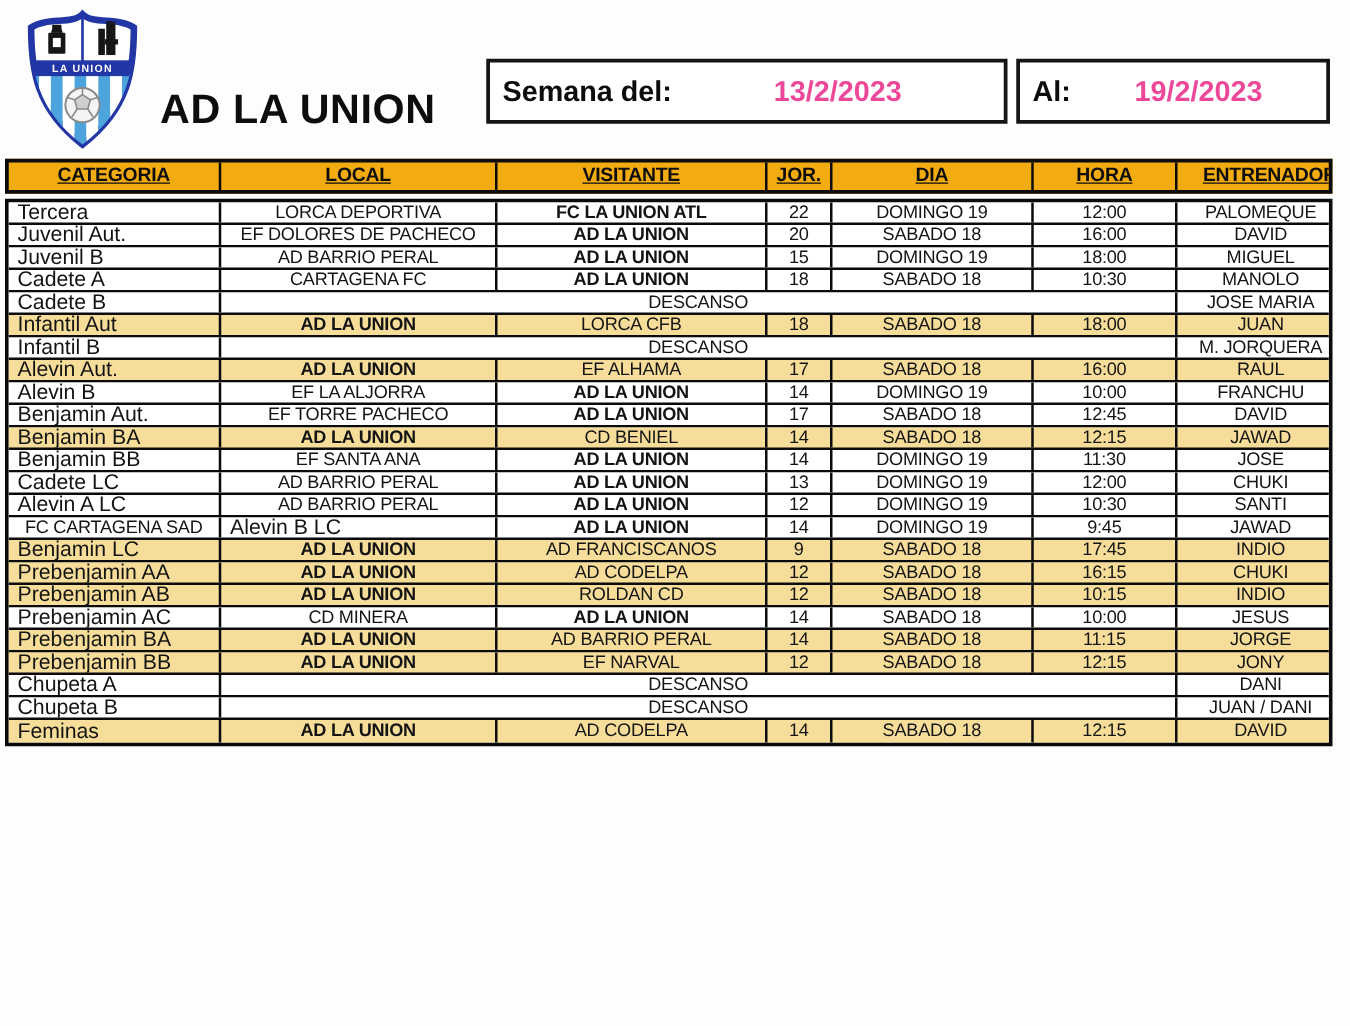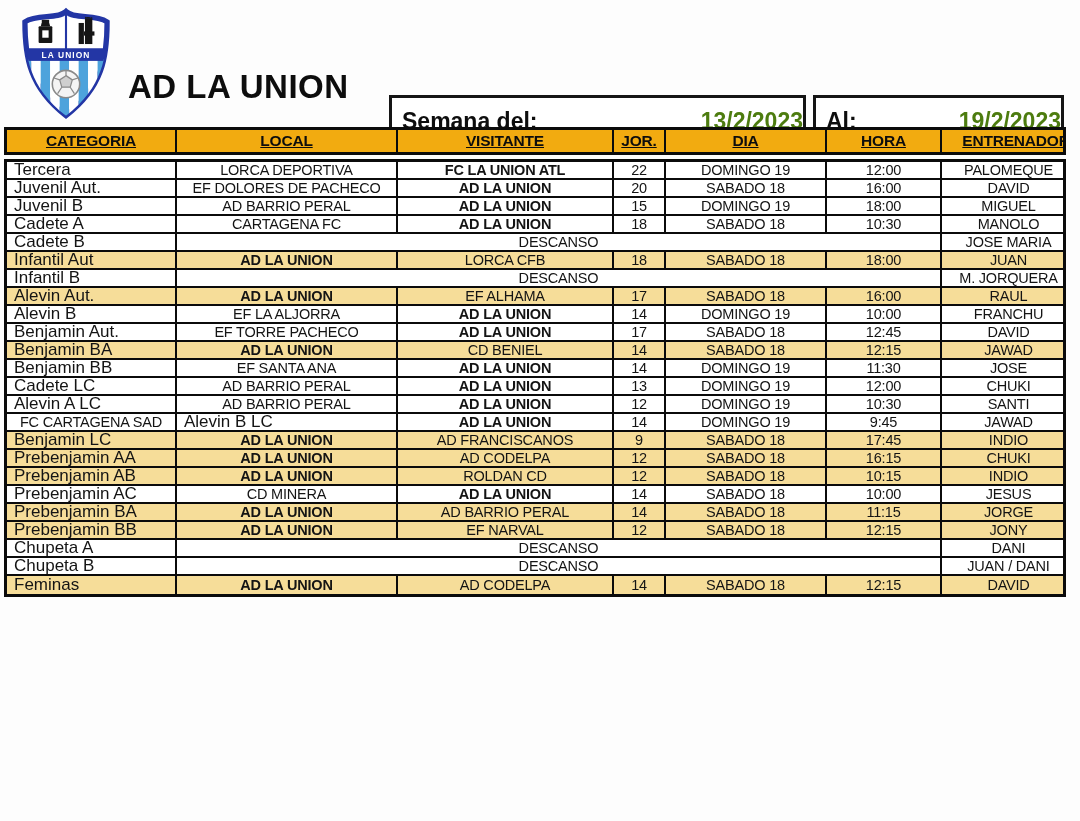--- a/index.html
+++ b/index.html
@@ -2,25 +2,25 @@
 <html><head>
 <meta charset="utf-8">
 <style>
   * { margin:0; padding:0; box-sizing:border-box; }
   html,body { width:1080px; height:821px; background:#fdfdfd; font-family:"Liberation Sans", sans-serif; color:#141414; overflow:hidden; }
   #stage { position:relative; width:1080px; height:821px; background:#fdfdfd; }
 
   
   #crest { position:absolute; left:12px; top:4px; width:108px; height:118px; }
   #club-title { position:absolute; left:128px; top:68px; width:250px; font-size:33px; font-weight:700; letter-spacing:0.5px; color:#0d0d0d; }
-  .week-box { position:absolute; top:47px; height:52px; border:3px solid #151515; background:#fff; display:flex; align-items:center;margin-top:48px; }
+  .week-box { position:absolute; top:47px; height:52px; border:3px solid #151515; background:#fff; display:flex; align-items:center; }
   #week-box-from { left:389px; width:417px; }
   #week-box-to { left:813px; width:251px; }
   .week-label { font-size:23px; font-weight:700; color:#0d0d0d; padding-left:10px; white-space:nowrap; }
-  .week-date { flex:1; text-align:right; font-size:23px; font-weight:700; color:#4d7c0f; white-space:nowrap; }
+  .week-date { flex:1; text-align:center; font-size:23px; font-weight:700; color:#ec4899; white-space:nowrap; }
 
   
   .grid-cols { display:grid; grid-template-columns:170px 221px 216px 52px 161px 115px 1fr; }
   #thead { position:absolute; left:4px; top:127px; width:1062px; height:28px; border:3px solid #0b0b0b; background:#f2ab10;text-align:center; }
   .h-cell { border-right:2px solid #0b0b0b; display:flex; align-items:center; justify-content:center; font-size:15.5px; font-weight:700; text-decoration:underline; letter-spacing:-0.2px; color:#0d0d0d; overflow:hidden; white-space:nowrap; }
   .h-cell:last-child { border-right:none;padding-left:27px; }
 
   #tbody { position:absolute; left:4px; top:159px; width:1062px; border:3px solid #0b0b0b; background:#fff; }
   .t-row { height:18px; border-bottom:2px solid #0b0b0b; background:#fff; }
   .t-row:last-child { border-bottom:none; }

